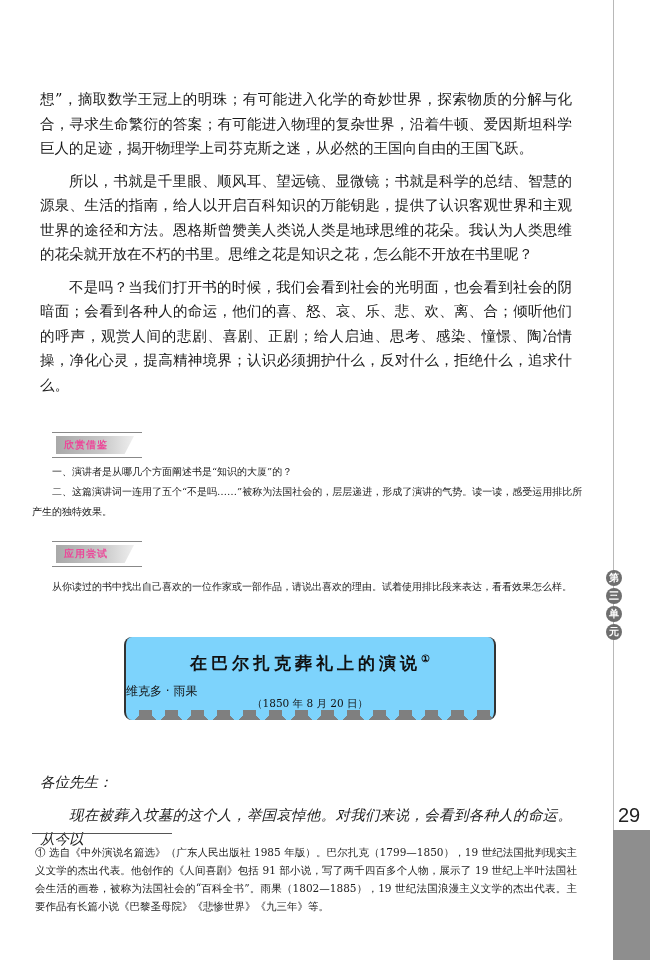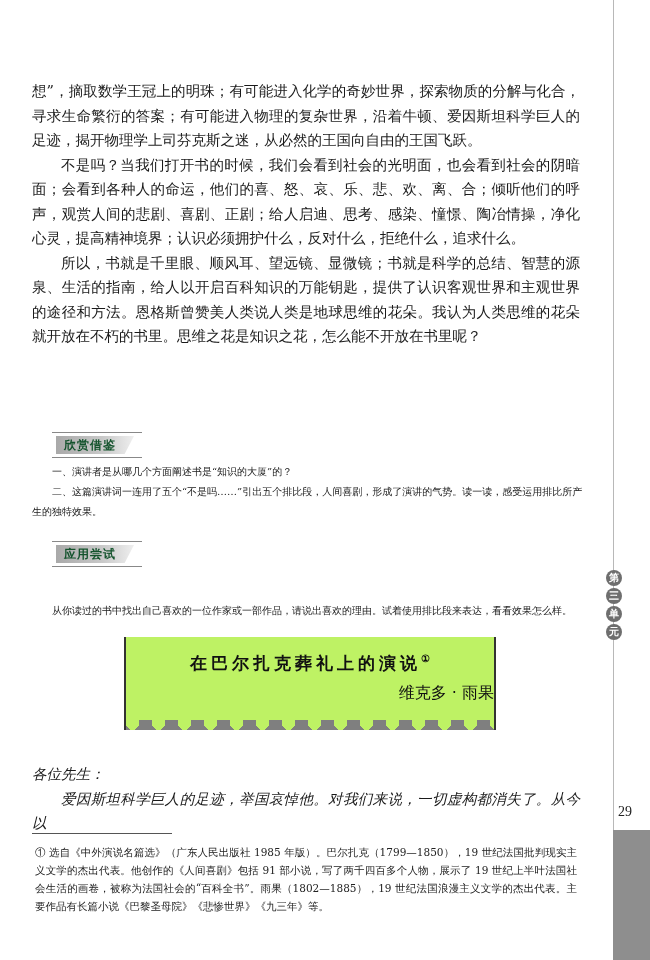--- a/index.html
+++ b/index.html
@@ -12,63 +12,64 @@
   .page { position: absolute; left: 0; top: 0; width: 650px; height: 960px; }
   .margin-rule {
     position: absolute; left: 613px; top: 0; width: 1px; height: 960px;
     background: #b8b8b8;
   }
   .thumb-dark {
     position: absolute; left: 613px; top: 830px; width: 37px; height: 130px;
     background: #8e8e8e;
   }
   .page-number {
-    position: absolute; left: 618px; top: 804px; font-family: Liberation Serif, serif;
-    font-size: 14px; color: #222; font-weight: normal;
+    position: absolute; left: 618px; top: 804px; font-family: Liberation Sans, sans-serif;
+    font-size: 20px; color: #222; font-weight: normal;
   }
   .unit-tab {
     position: absolute; left: 604px; top: 570px; width: 20px;
     display: flex; flex-direction: column; align-items: center; gap: 2px;
   }
   .unit-tab span {
     width: 16px; height: 16px; border-radius: 50%;
     background: #6e6e6e; color: #fff; font-size: 10px; line-height: 16px;
     text-align: center; font-weight: bold;
   }
   .text { position: absolute; left: 32px; width: 548px; font-size: 14.5px; line-height: 24.5px; text-align: justify; }
-  .text p { margin: 0; }
+  .text p { margin: 8px; }
   .indent { text-indent: 2em; }
   .section-head {
     position: absolute; left: 52px; width: 90px; height: 24px;
     border-top: 1px solid #888; border-bottom: 1px solid #888;
   }
   .section-head .bar {
     position: absolute; left: 4px; top: 3px; width: 78px; height: 18px;
     background: linear-gradient(90deg, #a9a9a9 0%, #c9c9c9 60%, #efefef 100%);
     clip-path: polygon(0 0, 100% 0, 88% 100%, 0 100%);
   }
   .section-head .label {
     position: absolute; left: 12px; top: 3px; font-family: "DejaVu Sans", sans-serif;
-    font-size: 12px; font-weight: bold; color: #14532d; line-height: 18px; letter-spacing: 1px;
+    font-size: 10px; font-weight: bold; color: #ec4899; line-height: 18px; letter-spacing: 1px;
   }
   .q { position: absolute; left: 32px; width: 560px; font-size: 10px; line-height: 20px; }
   .q p { margin: 0; }
   .title-box {
-    position: absolute; left: 124px; top: 637px; width: 368px; height: 93px;
-    background: #bef264; border-left: 2px solid #333; border-right: 2px solid #333;
+    position: absolute; left: 124px; top: 637px; width: 368px; height: 83px;
+    background: #7dd3fc; border-left: 2px solid #333; border-right: 2px solid #333;
     overflow: hidden;
+    border-radius: 8px;
   }
   .title-box .main-title {
     position: absolute; left: 0; right: 0; top: 15px; text-align: center;
     font-size: 17px; font-weight: bold; letter-spacing: 4px; color: #111;
   }
   .title-box .main-title sup { font-size: 10px; letter-spacing: 0; }
   .title-box .author {
-    position: absolute; left: 0; right: 0; top: 46px; text-align: right;
-    font-family: "DejaVu Sans", sans-serif; font-size: 16px; color: #111; padding-left: 20px;
+    position: absolute; left: 0; right: 0; top: 46px; text-align: left;
+    font-family: "DejaVu Sans", sans-serif; font-size: 12px; color: #111;
   }
   .title-box .date {
     position: absolute; left: 0; right: 0; top: 60px; text-align: center;
     font-size: 10.5px; color: #111;
   }
   .title-box .zigzag {
     position: absolute; left: 0; right: 0; bottom: 0; height: 10px;
     background: linear-gradient(135deg, transparent 50%, #7f7f7f 50%) 0 0 / 26px 10px repeat-x,
                 linear-gradient(225deg, transparent 50%, #7f7f7f 50%) 13px 0 / 26px 10px repeat-x;
   }
@@ -90,49 +91,50 @@
     <span>三</span>
     <span>单</span>
     <span>元</span>
   </div>
 
   <div class="page-number">29</div>
   <div class="thumb-dark"></div>
 
   <div class="text" style="top:79px;">
     <p>想”，摘取数学王冠上的明珠；有可能进入化学的奇妙世界，探索物质的分解与化合，寻求生命繁衍的答案；有可能进入物理的复杂世界，沿着牛顿、爱因斯坦科学巨人的足迹，揭开物理学上司芬克斯之迷，从必然的王国向自由的王国飞跃。</p>
+    <p class="indent">所以，书就是千里眼、顺风耳、望远镜、显微镜；书就是科学的总结、智慧的源泉、生活的指南，给人以开启百科知识的万能钥匙，提供了认识客观世界和主观世界的途径和方法。恩格斯曾赞美人类说人类是地球思维的花朵。我认为人类思维的花朵就开放在不朽的书里。思维之花是知识之花，怎么能不开放在书里呢？</p>
     <p class="indent">不是吗？当我们打开书的时候，我们会看到社会的光明面，也会看到社会的阴暗面；会看到各种人的命运，他们的喜、怒、哀、乐、悲、欢、离、合；倾听他们的呼声，观赏人间的悲剧、喜剧、正剧；给人启迪、思考、感染、憧憬、陶冶情操，净化心灵，提高精神境界；认识必须拥护什么，反对什么，拒绝什么，追求什么。</p>
-    <p class="indent">所以，书就是千里眼、顺风耳、望远镜、显微镜；书就是科学的总结、智慧的源泉、生活的指南，给人以开启百科知识的万能钥匙，提供了认识客观世界和主观世界的途径和方法。恩格斯曾赞美人类说人类是地球思维的花朵。我认为人类思维的花朵就开放在不朽的书里。思维之花是知识之花，怎么能不开放在书里呢？</p>
   </div>
 
   <div class="section-head" style="top:432px;">
     <div class="bar"></div>
     <div class="label">欣赏借鉴</div>
   </div>
   <div class="q" style="top:462px;">
     <p class="indent">一、演讲者是从哪几个方面阐述书是“知识的大厦”的？</p>
-    <p class="indent">二、这篇演讲词一连用了五个“不是吗……”引出五个排比段，人间喜剧，形成了演讲的气势。读一读，感受运用排比所产生的独特效果。</p>
+    <p class="indent">二、这篇演讲词一连用了五个“不是吗……”被称为法国社会的，层层递进，形成了演讲的气势。读一读，感受运用排比所产生的独特效果。</p>
   </div>
 
   <div class="section-head" style="top:541px;text-align:right;">
     <div class="bar"></div>
     <div class="label">应用尝试</div>
   </div>
-  <div class="q" style="top:577px; width:555px;margin-top:24px;">
+  <div class="q" style="top:577px; width:555px;">
     <p class="indent">从你读过的书中找出自己喜欢的一位作家或一部作品，请说出喜欢的理由。试着使用排比段来表达，看看效果怎么样。</p>
   </div>
 
   <div class="title-box">
     <div class="main-title"><span>在巴尔扎克葬礼上的演说</span><sup>①</sup></div>
     <div class="author">维克多 · 雨果</div>
+    <div class="date">（1850 年 8 月 20 日）</div>
     <div class="zigzag"></div>
   </div>
 
   <div class="text" style="top:762px;font-style:italic;">
     <p>各位先生：</p>
-    <p class="indent">爱因斯坦科学巨人的足迹，举国哀悼他。对我们来说，一切虚构都消失了。从今以</p>
+    <p class="indent">现在被葬入坟墓的这个人，举国哀悼他。对我们来说，会看到各种人的命运。从今以</p>
   </div>
 
   <div class="footnote-rule"></div>
   <div class="footnote">
     <p>① 选自《中外演说名篇选》（广东人民出版社 1985 年版）。巴尔扎克（1799—1850），19 世纪法国批判现实主义文学的杰出代表。他创作的《人间喜剧》包括 91 部小说，写了两千四百多个人物，展示了 19 世纪上半叶法国社会生活的画卷，被称为法国社会的“百科全书”。雨果（1802—1885），19 世纪法国浪漫主义文学的杰出代表。主要作品有长篇小说《巴黎圣母院》《悲惨世界》《九三年》等。</p>
   </div>
 </div>
 
 </body></html>

